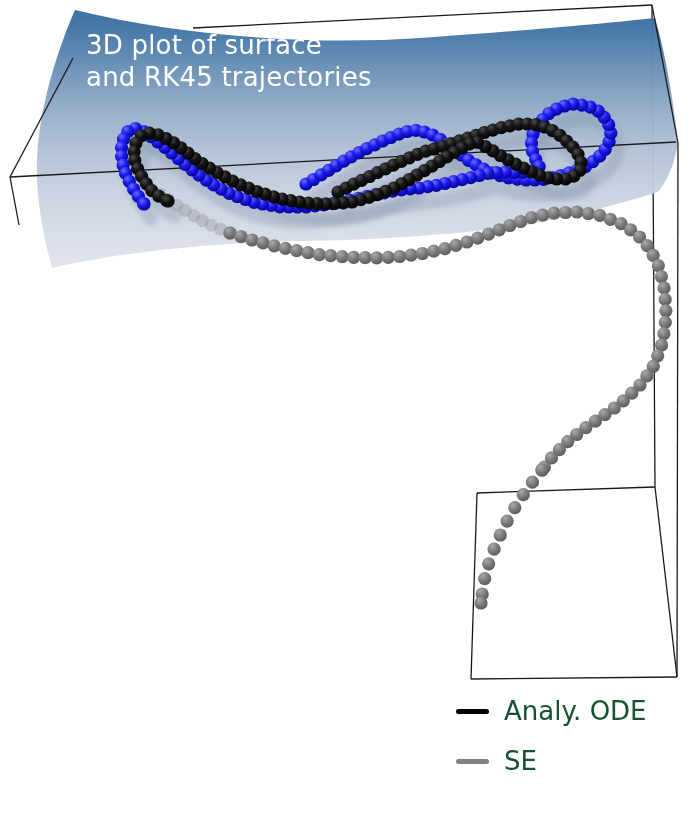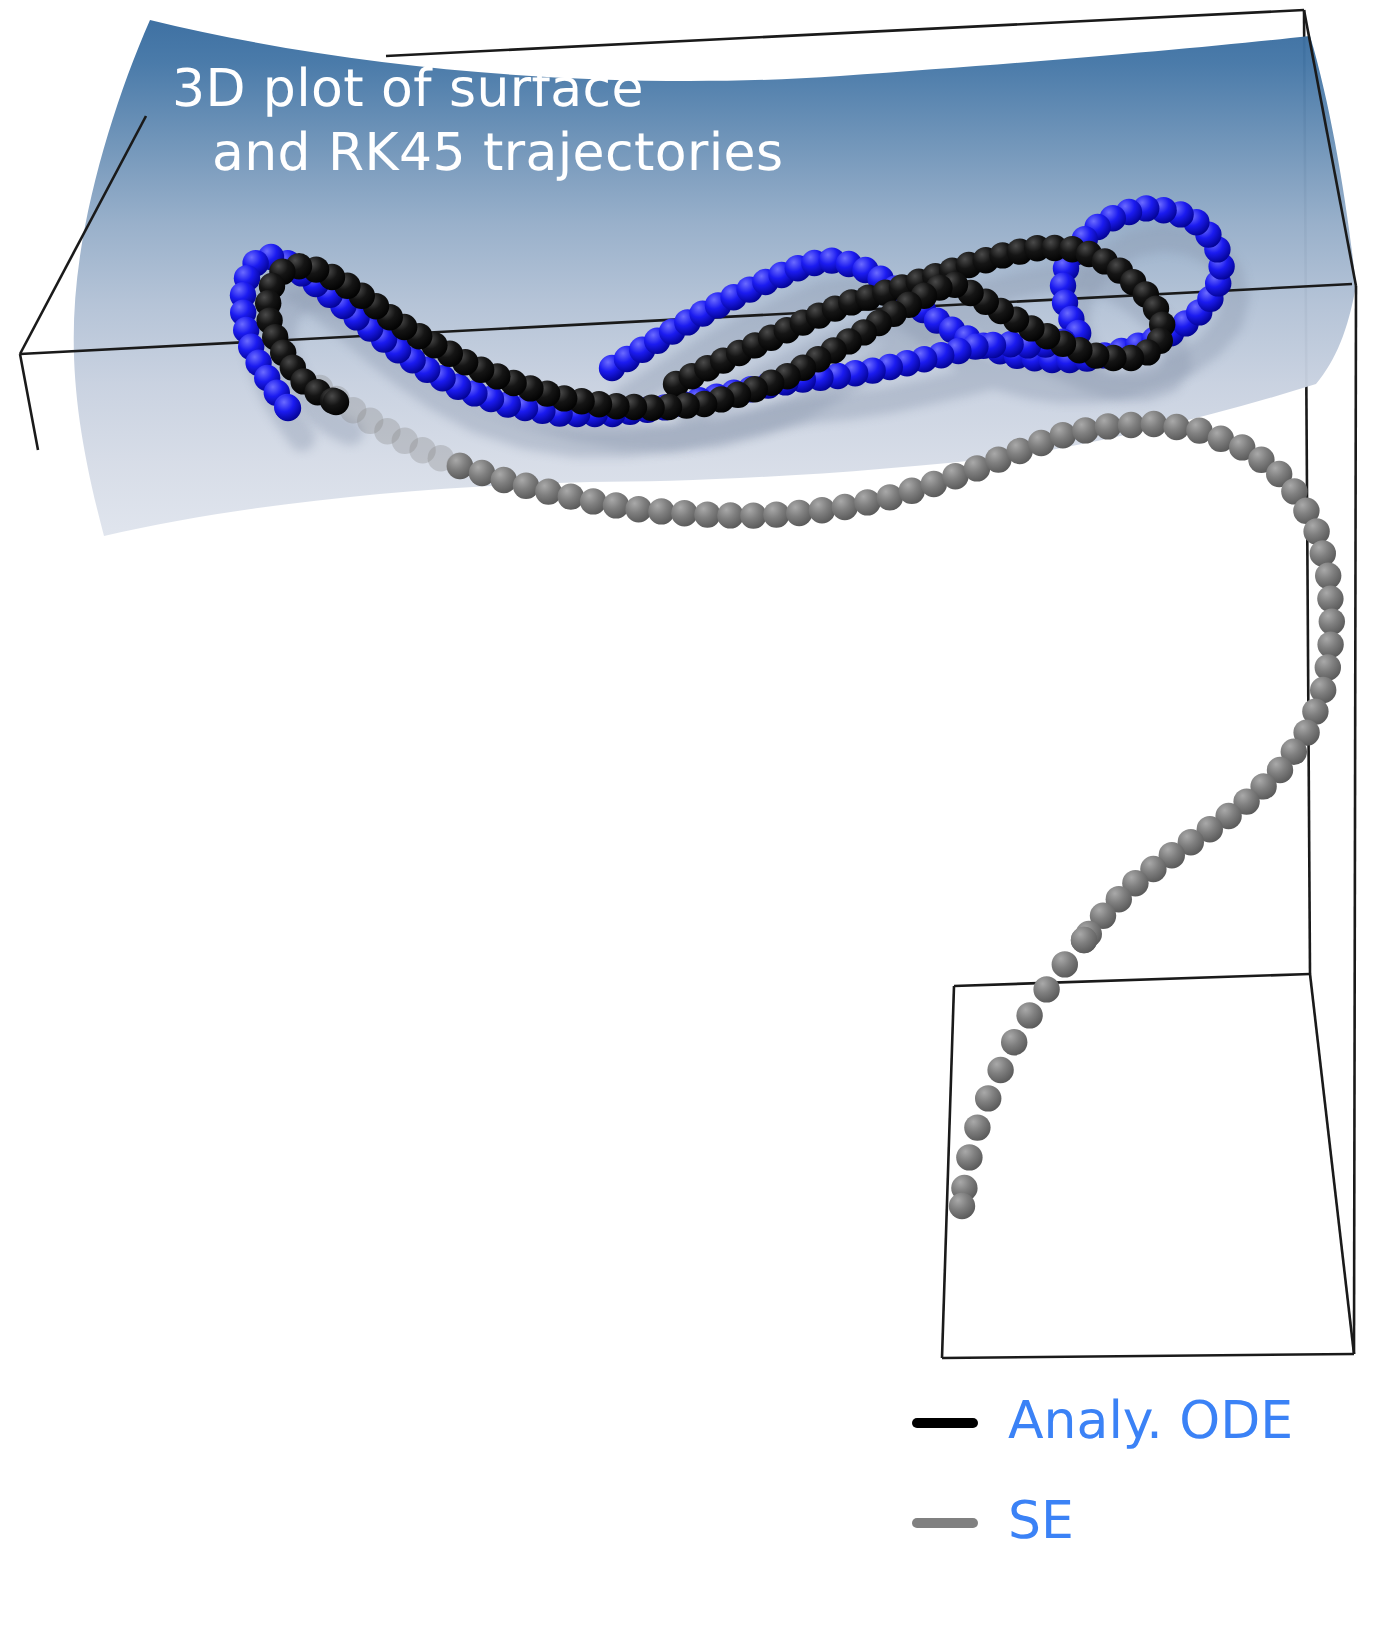--- a/index.html
+++ b/index.html
@@ -5,29 +5,29 @@
   html,body{margin:0;padding:0;background:#ffffff;}
   #stage{
     position:relative;width:693px;height:825px;background:#ffffff;overflow:hidden;
     font-family:"DejaVu Sans","Liberation Sans",sans-serif;
   }
   #plot-svg{position:absolute;left:0;top:0;}
   .plot-title{
     position:absolute;left:86px;top:30px;color:#ffffff;
     font-size:26px;line-height:1.22;letter-spacing:0.2px;z-index:5;
   }
-  .plot-title .line2{margin-left:20px;text-align:right;}
+  .plot-title .line2{margin-left:0;text-align:right;}
   #legend{
     position:absolute;left:456px;top:686px;z-index:6;
   }
   .legend-item{display:flex;align-items:center;height:50px;}
   .legend-swatch{
     width:33px;height:5px;border-radius:2.5px;margin-right:15px;flex:0 0 auto;
   }
-  .legend-label{font-size:26px;color:#3b82f6;white-space:nowrap;}
+  .legend-label{font-size:26px;color:#14532d;white-space:nowrap;}
 </style>
 </head>
 <body>
 
 <div id="stage">
 
   <svg id="plot-svg" width="693" height="825" viewBox="0 0 693 825">
       <defs>
         <linearGradient id="surfGrad" gradientUnits="userSpaceOnUse" x1="0" y1="5" x2="0" y2="272">
           <stop offset="0%" stop-color="#366a9e"></stop>

